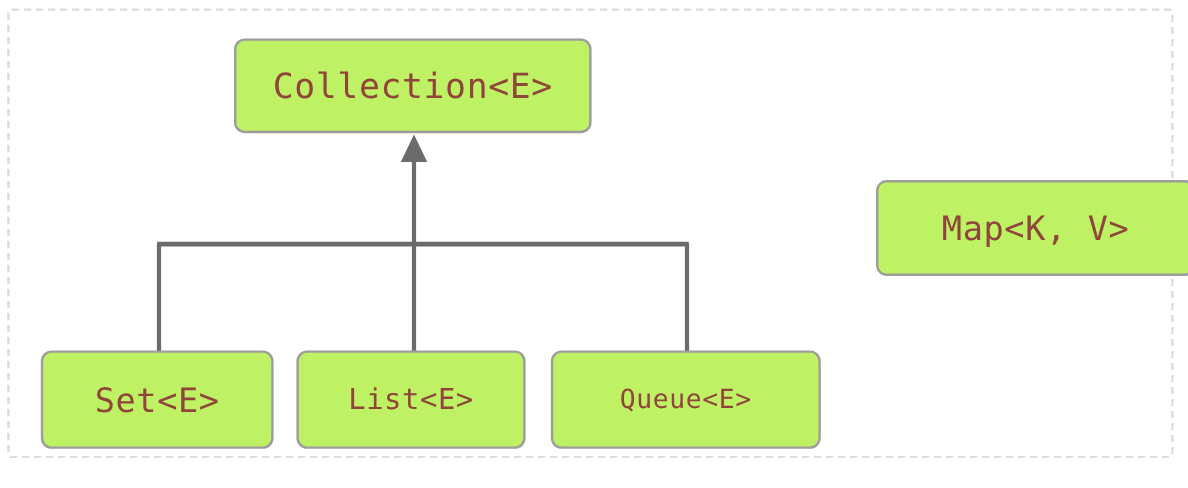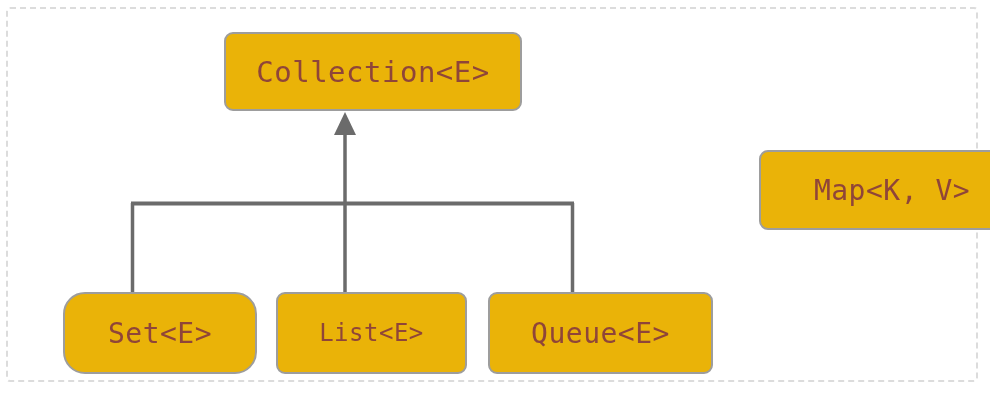--- a/index.html
+++ b/index.html
@@ -35,49 +35,47 @@
     position: absolute;
     left: 0;
     top: 0;
     width: 990px;
     height: 407px;
   }
   
   .node {
     position: absolute;
     box-sizing: border-box;
-    background: #eab308;
+    background: #bef264;
     border: 2px solid #9d9d9d;
     border-radius: 9px;
     display: flex;
     align-items: center;
     justify-content: center;
     color: #8f4539;
     font-family: "DejaVu Sans Mono", "Liberation Mono", monospace;
     font-weight: 400;
     letter-spacing: 0.5px;
     white-space: pre;
-    margin-left: 29px;
   }
   .node-collection {
     left: 195px;  top: 32px;  width: 298px; height: 79px;
     font-size: 29px;
   }
   .node-set {
     left: 34px;   top: 292px; width: 194px; height: 82px;
     font-size: 28px;
-    border-radius: 22px;
   }
   .node-list {
     left: 247px;  top: 292px; width: 191px; height: 82px;
     font-size: 24px;
   }
   .node-queue {
     left: 459px;  top: 292px; width: 225px; height: 82px;
-    font-size: 28px;
+    font-size: 22px;
   }
   .node-map {
     left: 730px;  top: 150px; width: 266px; height: 80px;
     font-size: 28px;
   }
 </style>
 </head>
 <body>
 
 <div id="canvas">

